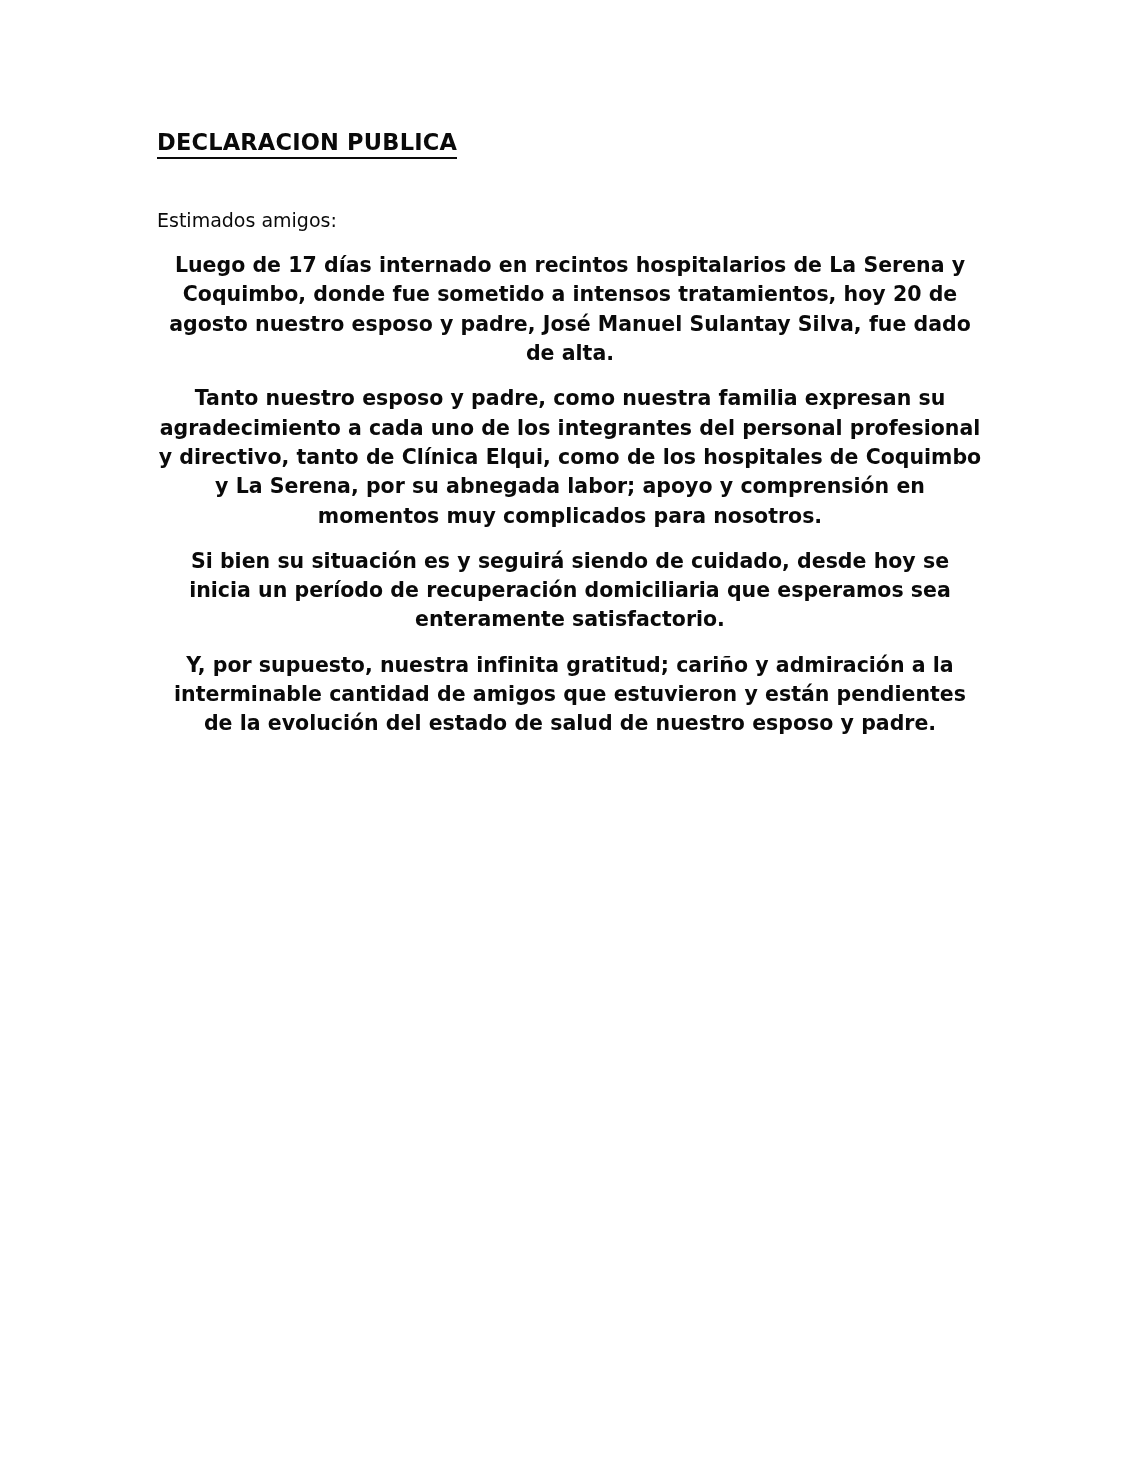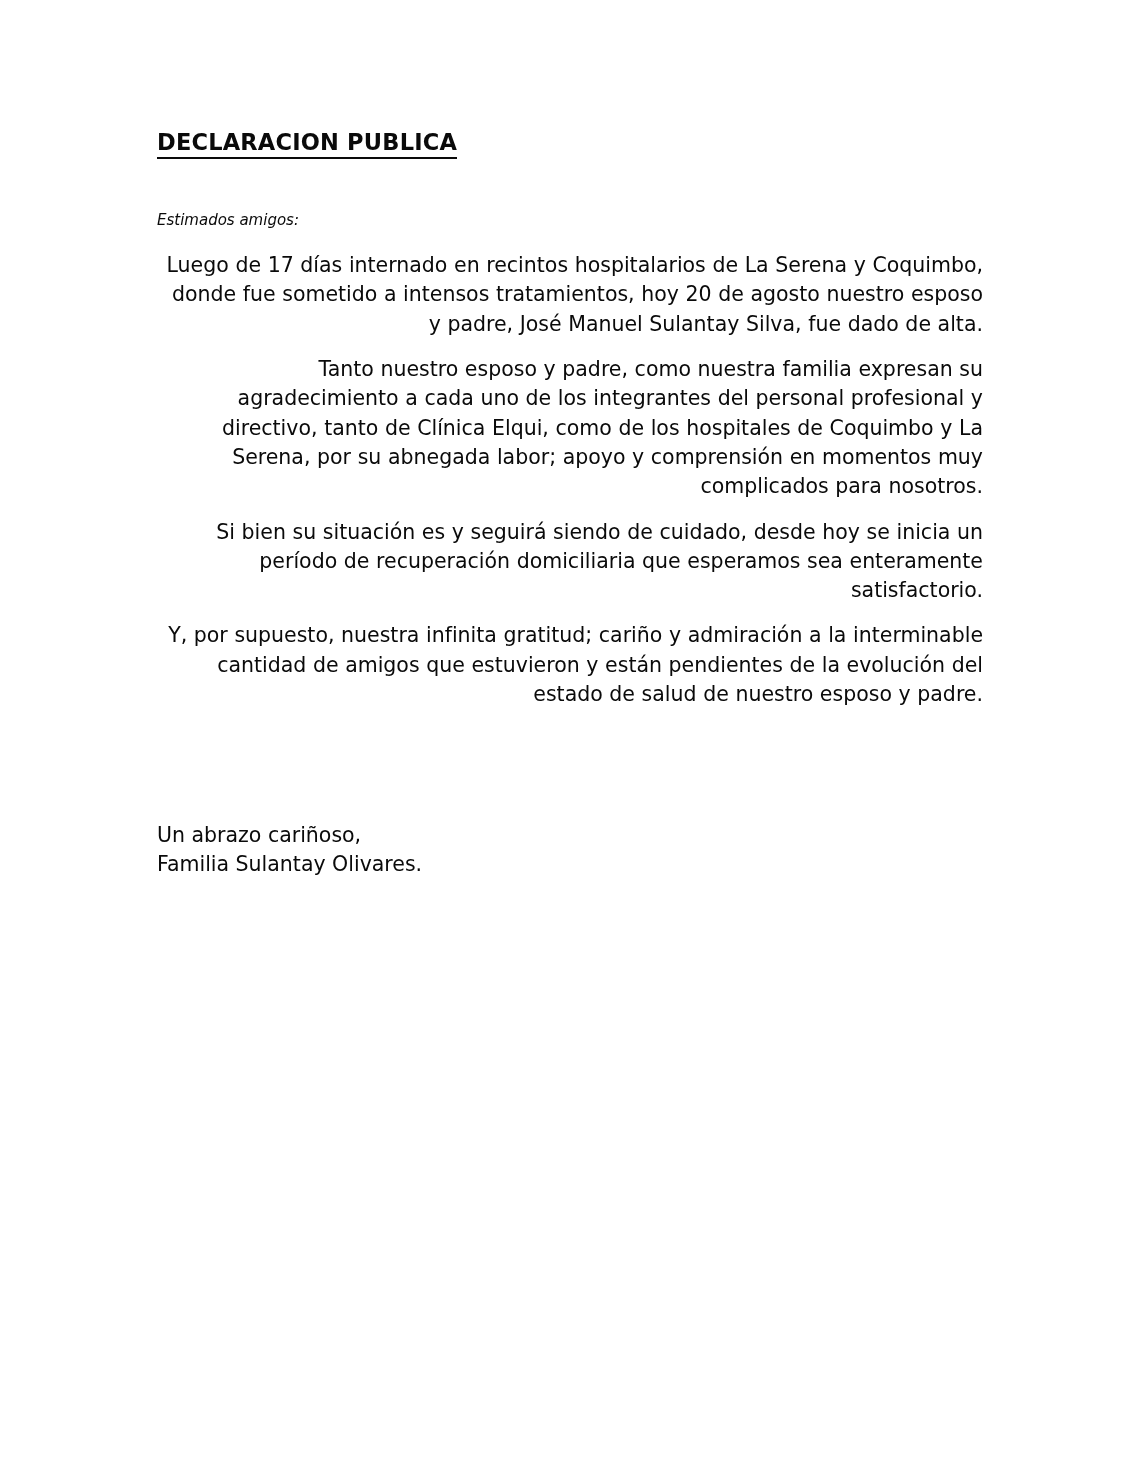--- a/index.html
+++ b/index.html
@@ -34,33 +34,33 @@
     margin: 0 0 0 0;
     padding: 0;
     line-height: 1.25;
   }
   .doc-title .title-text {
     display: inline-block;
     border-bottom: 2.5px solid #0a0a0a;
     padding-bottom: 1px;
   }
   .salutation {
-    font-size: 15px;
+    font-size: 19px;
     line-height: 29px;
     margin: 47px 0 0 0;
     padding: 0;
-    font-style: italic;
   }
   .para {
     font-size: 20.5px;
     line-height: 29.3px;
     margin: 16px 0 0 0;
     padding: 0;
-    text-align: right;
+    text-align: center;
     word-spacing: 0.1px;
+    font-weight: bold;
   }
   .closing {
     margin: 112px 0 0 0;
     padding: 0;
   }
   .closing-line {
     font-size: 20.5px;
     line-height: 29px;
     margin: 0;
     padding: 0;
@@ -77,19 +77,15 @@
     <p class="salutation">Estimados amigos:</p>
 
     <p class="para">Luego de 17 días internado en recintos hospitalarios de La Serena y Coquimbo, donde fue sometido a intensos tratamientos, hoy 20 de agosto nuestro esposo y padre, José Manuel Sulantay Silva, fue dado de alta.</p>
 
     <p class="para">Tanto nuestro esposo y padre, como nuestra familia expresan su agradecimiento a cada uno de los integrantes del personal profesional y directivo, tanto de Clínica Elqui, como de los hospitales de Coquimbo y La Serena, por su abnegada labor; apoyo y comprensión en momentos muy complicados para nosotros.</p>
 
     <p class="para">Si bien su situación es y seguirá siendo de cuidado, desde hoy se inicia un período de recuperación domiciliaria que esperamos sea enteramente satisfactorio.</p>
 
     <p class="para">Y, por supuesto, nuestra infinita gratitud; cariño y admiración a la interminable cantidad de amigos que estuvieron y están pendientes de la evolución del estado de salud de nuestro esposo y padre.</p>
 
-    <div class="closing">
-      <p class="closing-line">Un abrazo cariñoso,</p>
-      <p class="closing-line">Familia Sulantay Olivares.</p>
-    </div>
 
   </div>
 </div>
 
 </body></html>

